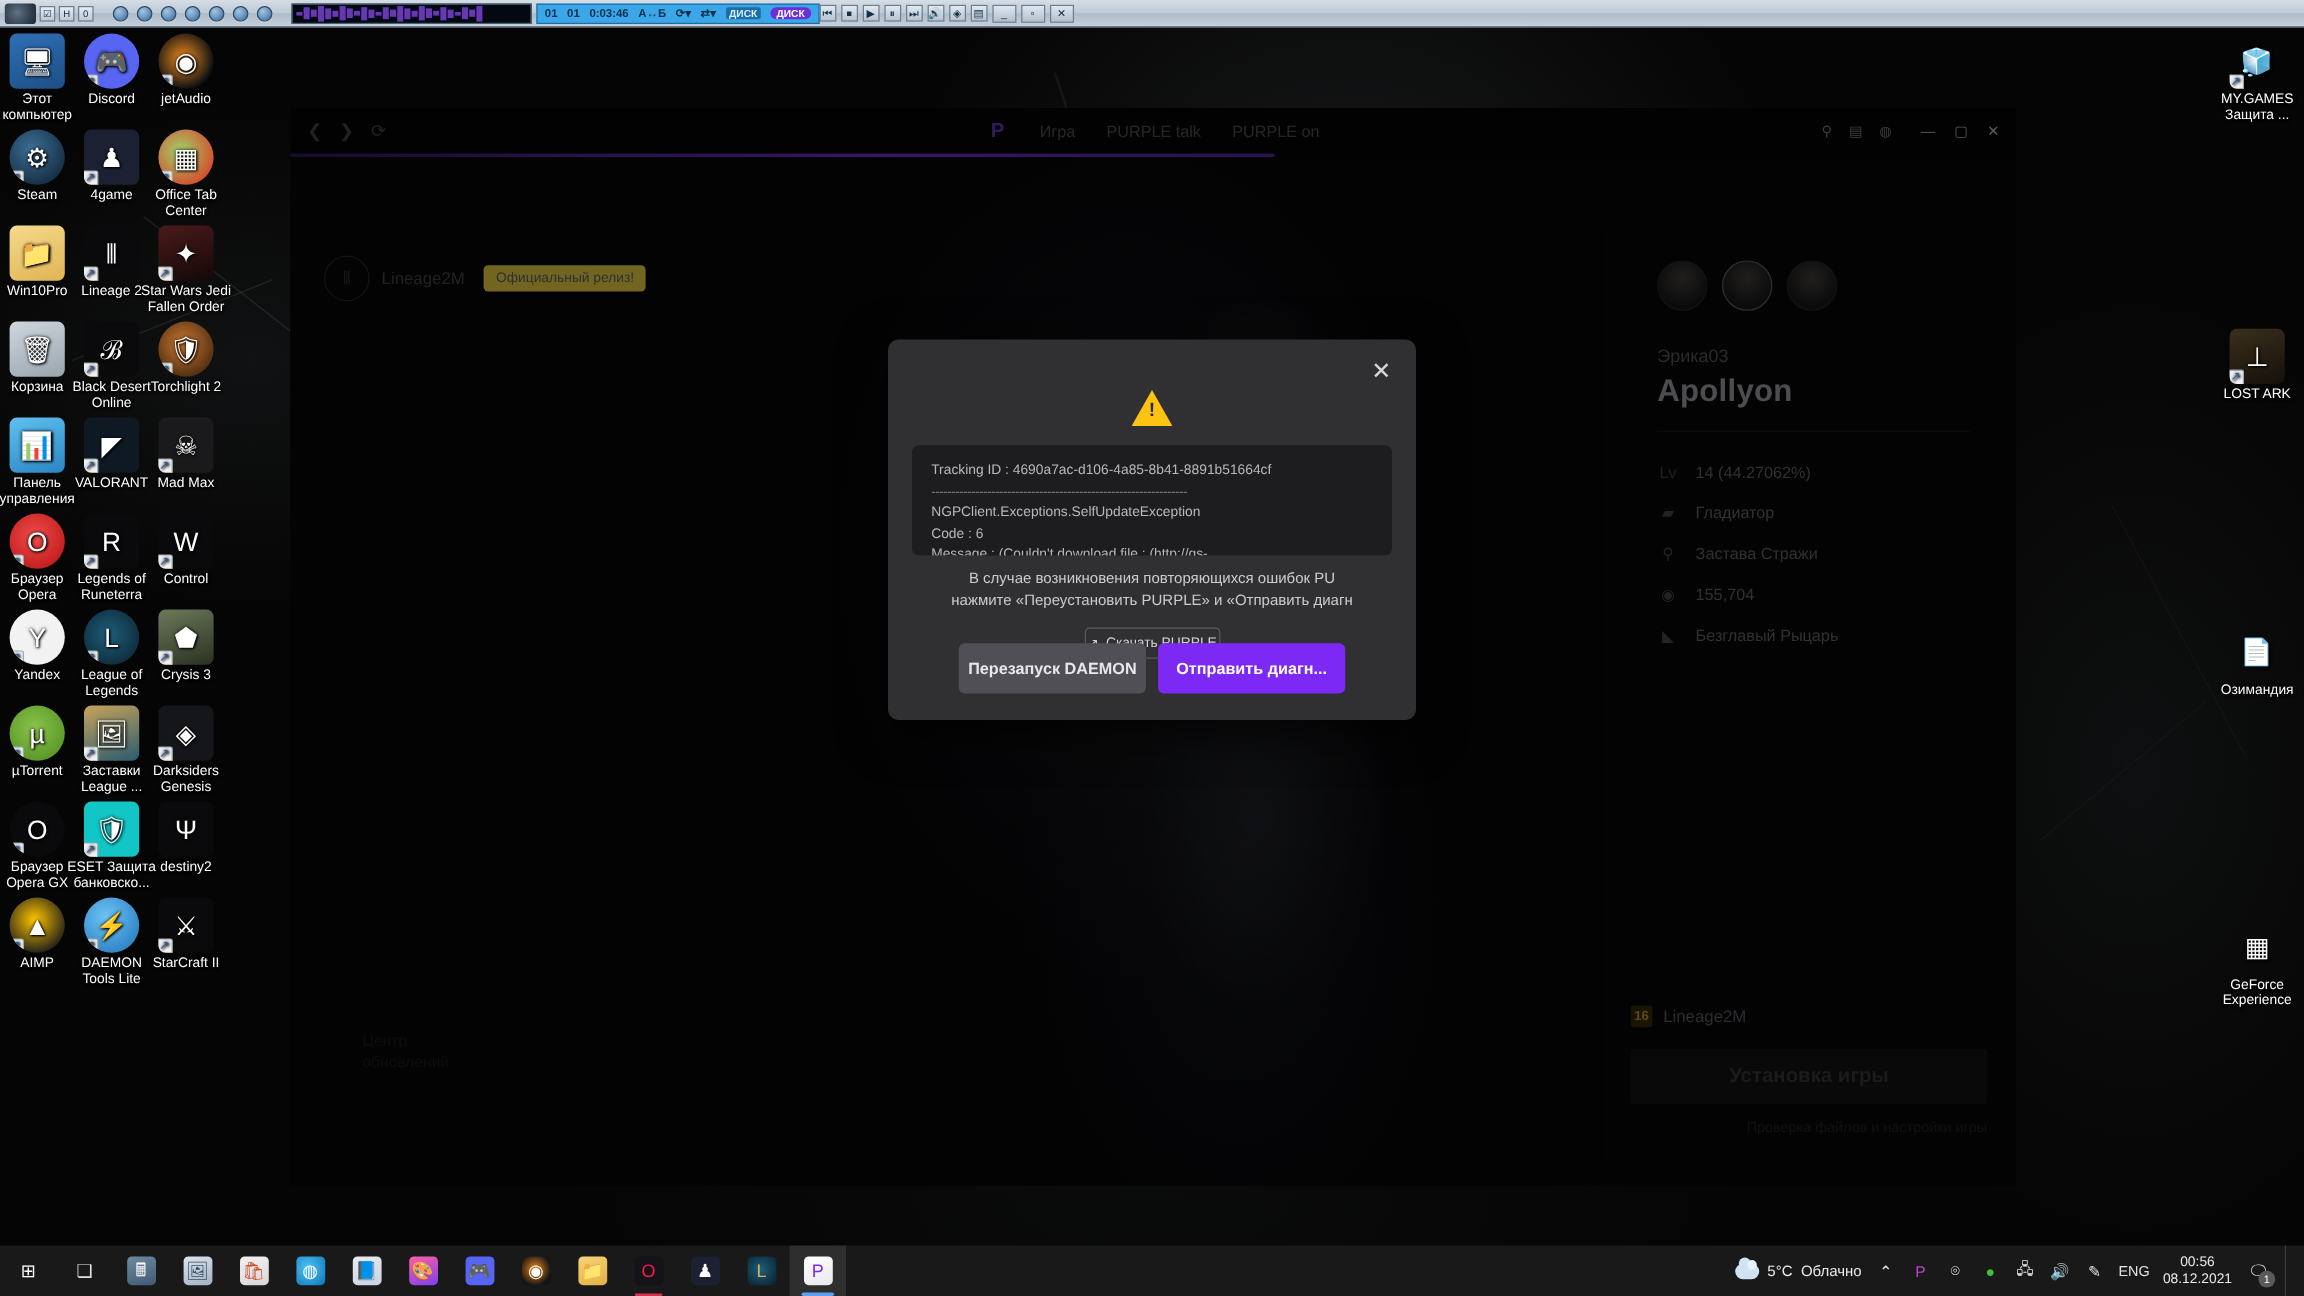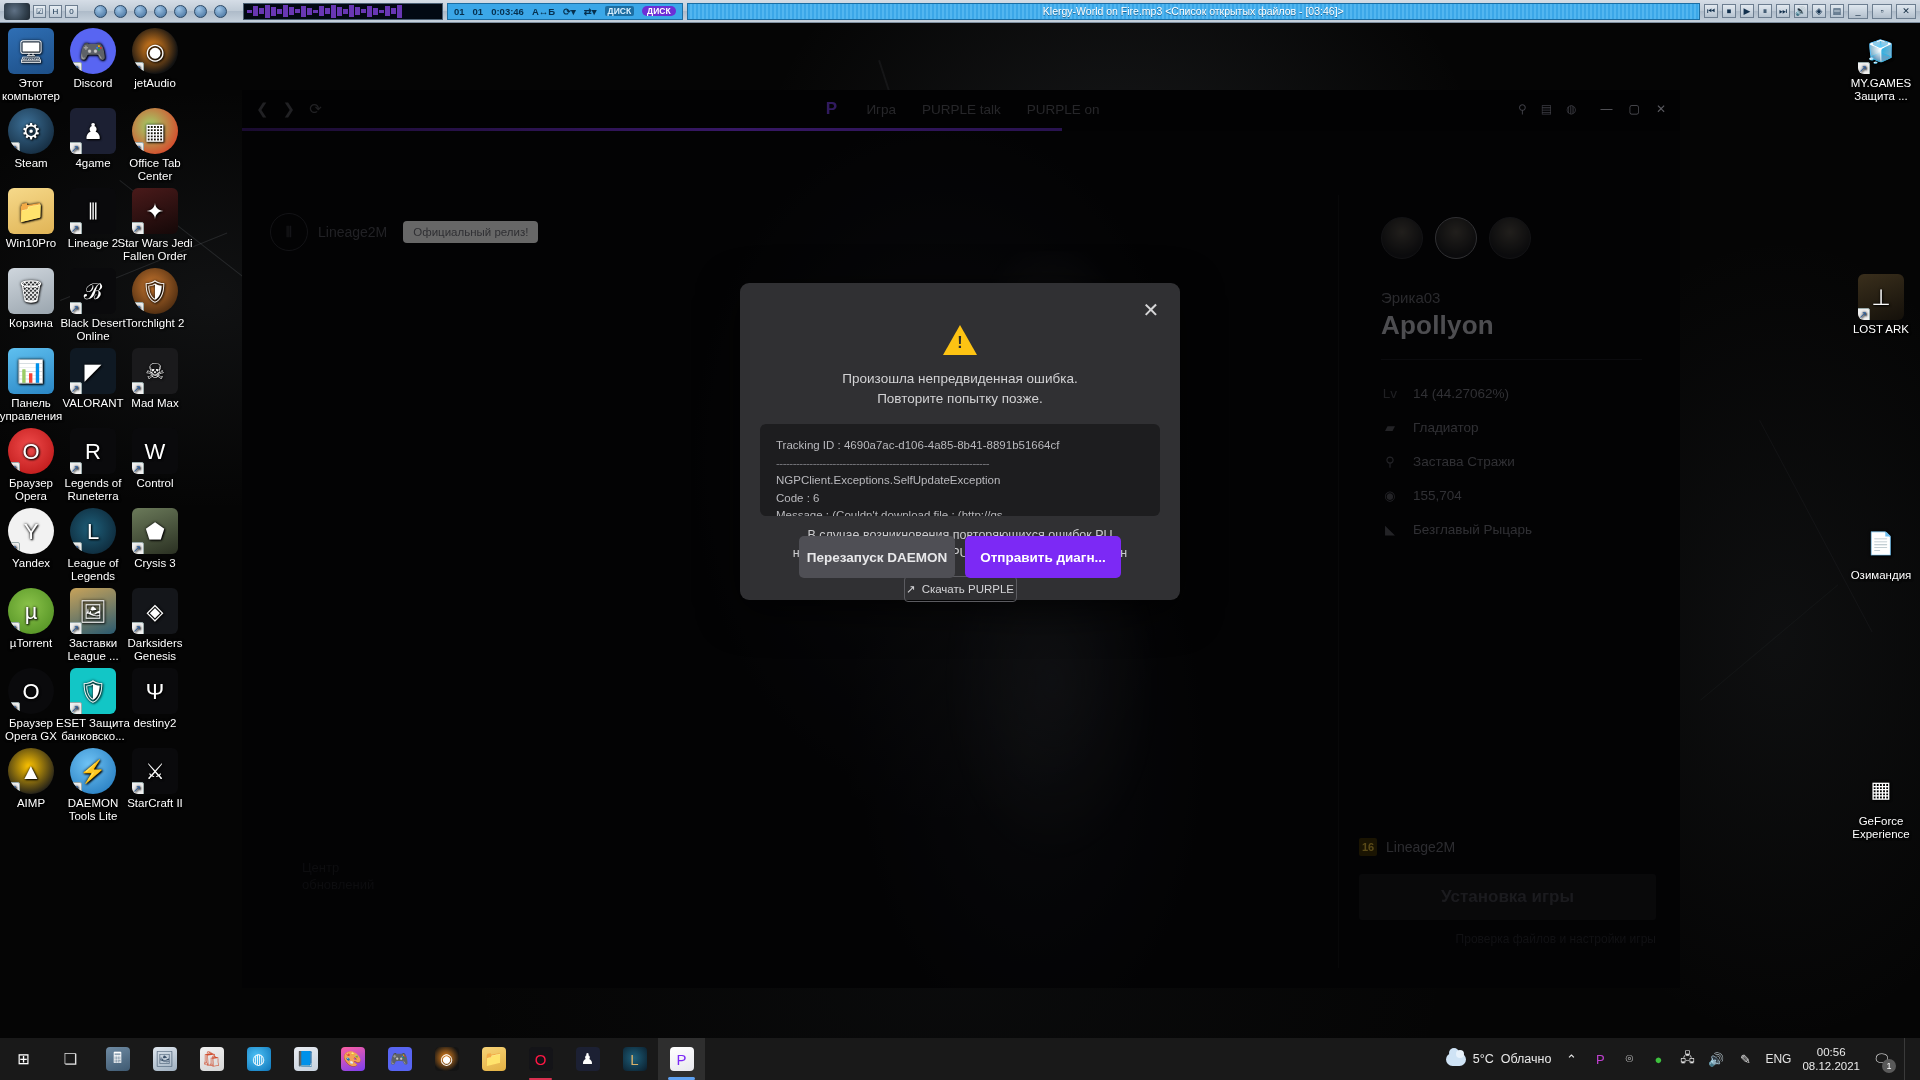--- a/index.html
+++ b/index.html
@@ -154,21 +154,21 @@
   }
   .game-chip {
     position: absolute; left: 28px; top: 82px; display: flex; align-items: center; gap: 10px;
   }
   .game-chip .ring {
     width: 38px; height: 38px; border-radius: 50%; border: 1px solid #2a2a30;
     display: flex; align-items: center; justify-content: center; color: #3c3c44; font-size: 15px;
   }
   .game-chip .nm { color: #4b4b52; font-size: 14px; }
   .game-chip .badge {
-    background: #e5e5e5; color: #6a6a72; font-size: 11.5px;
+    background: #fde047; color: #6a6a72; font-size: 11.5px;
     padding: 5px 10px; border-radius: 4px; margin-left: 6px;
   }
   .center-note {
     position: absolute; left: 60px; bottom: 95px; color: #1d1d22; font-size: 13px;
     line-height: 17px;
   }
 
   
   .char-panel {
     position: absolute; right: 18px; top: 64px; width: 324px; bottom: 20px;
@@ -572,24 +572,20 @@
   </div>
 
   <div class="dialog">
     <div class="dlg-close">✕</div>
 
     <div class="warn-icon">
       <div class="tri"></div>
       <div class="bang">!</div>
     </div>
 
-    <div class="dlg-msg">
-      <div>Произошла непредвиденная ошибка.</div>
-      <div>Повторите попытку позже.</div>
-    </div>
 
     <div class="err-box">
       <div class="err-line">
         <span>Tracking ID :</span>
         <span>4690a7ac-d106-4a85-8b41-8891b51664cf</span>
       </div>
       <span class="dashes">----------------------------------------------------------------</span>
       <div class="err-line">NGPClient.Exceptions.SelfUpdateException</div>
       <div class="err-line">Code : 6</div>
       <div class="err-line">Message : (Couldn't download file : (http://gs-</div>
@@ -659,21 +655,20 @@
     <div class="aimp-info">
       <span>01</span>
       <span>01</span>
       <span>0:03:46</span>
       <span>A↔Б</span>
       <span>⟳▾</span>
       <span>⇄▾</span>
       <span class="aimp-tag">ДИСК</span>
       <span class="aimp-tag purple">ДИСК</span>
     </div>
-    <div class="aimp-title">Klergy-World on Fire.mp3   &lt;Список открытых файлов - [03:46]&gt;</div>
     <div class="aimp-right">
       <div class="aimp-sq">⏮</div>
       <div class="aimp-sq">⏹</div>
       <div class="aimp-sq">▶</div>
       <div class="aimp-sq">⏸</div>
       <div class="aimp-sq">⏭</div>
       <div class="aimp-sq">🔊</div>
       <div class="aimp-sq">◈</div>
       <div class="aimp-sq">▤</div>
       <div class="aimp-winbtn">_</div>

